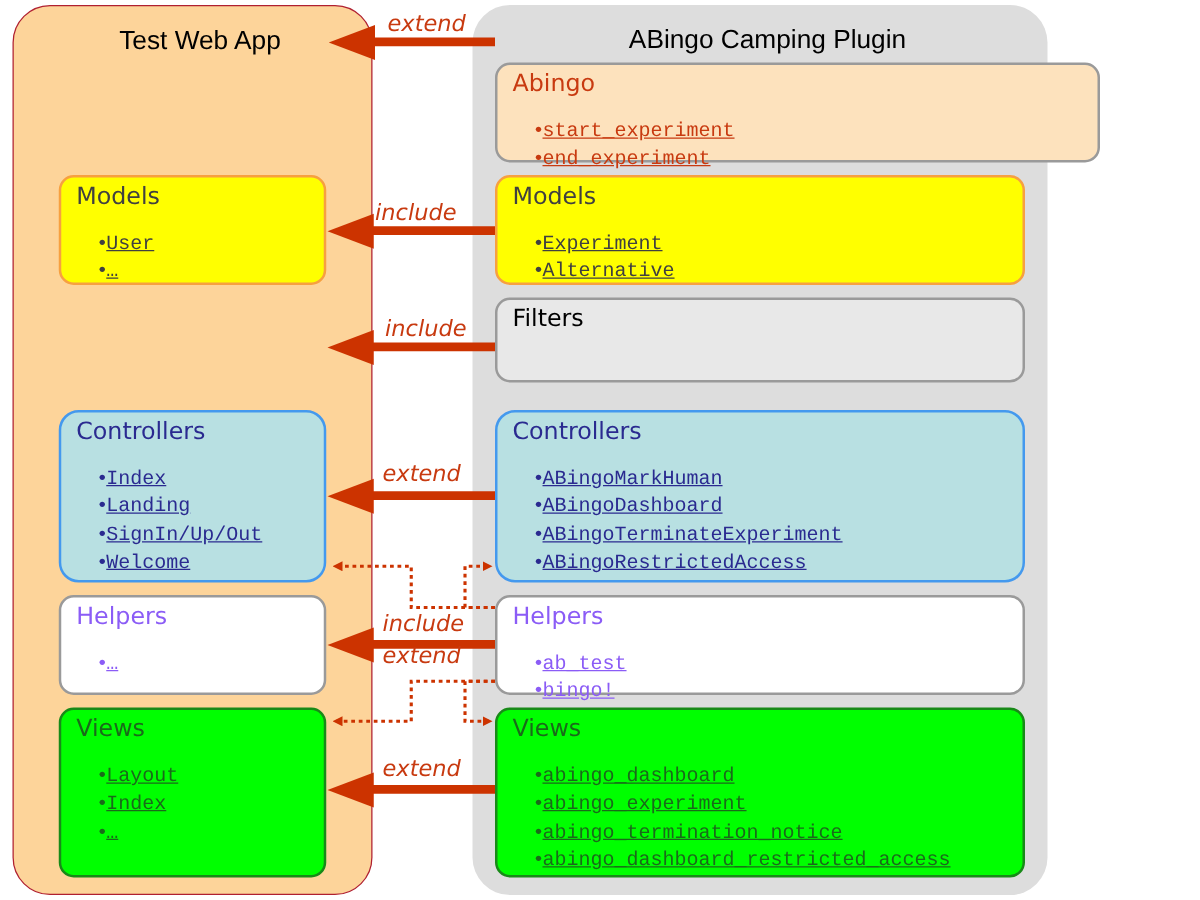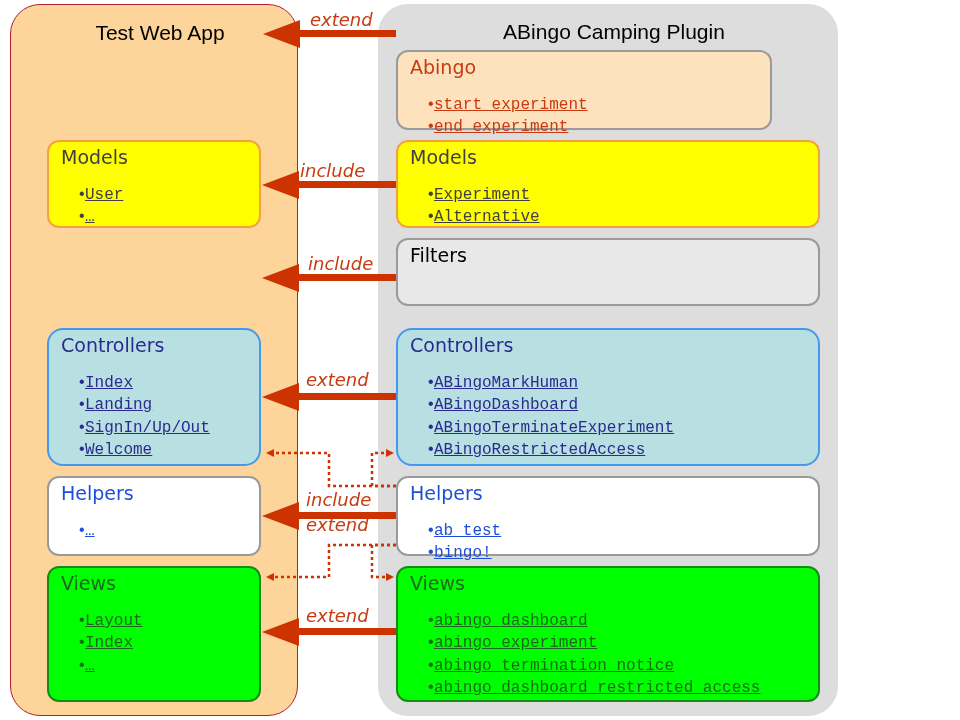--- a/index.html
+++ b/index.html
@@ -11,21 +11,21 @@
   .box { position: absolute; box-sizing: border-box; border-radius: 12px; border: 2.5px solid; padding: 4px 12px; }
   .box-title { font-family: "DejaVu Sans", sans-serif; font-size: 19px; line-height: 22px; display: block; }
   .box-items { list-style: none; margin: 16px; padding: 0; text-decoration: underline; }
   .box-items li { font-family: "Liberation Mono", monospace; font-size: 16px; line-height: 22.4px; white-space: nowrap; }
   .bullet { display: inline-block; width: 8px; }
   
   .abingo { background: #fde2bd; border-color: #9a9a9a; color: #c83a10; }
   .models { background: #ffff00; border-color: #f7a040; color: #404040; }
   .filters { background: #e8e8e8; border-color: #9a9a9a; color: #000; }
   .controllers { background: #b8e0e2; border-color: #4499ee; color: #2a2a90; border-radius: 16px; }
-  .helpers { background: #ffffff; border-color: #9a9a9a; color: #1d4ed8; }
+  .helpers { background: #ffffff; border-color: #9a9a9a; color: #8b5cf6; }
   .views { background: #00ff00; border-color: #188a18; color: #1a6a1a; }
   .arrow-label { position: absolute; font-family: "DejaVu Sans", sans-serif; font-style: italic; font-size: 18px; color: #c83a10; }
   svg#connectors { position: absolute; left: 0; top: 0; width: 960px; height: 720px; pointer-events: none; }
 </style>
 </head>
 <body>
 
 <div id="app-container" class="container">
   <div class="container-title">Test Web App</div>
 </div>
@@ -57,21 +57,21 @@
 </div>
 <div class="box views" style="left:47px; top:566px; width:214px; height:136px;">
   <span class="box-title">Views</span>
   <ul class="box-items">
       <li><span class="bullet">•</span><span>Layout</span></li>
       <li><span class="bullet">•</span><span>Index</span></li>
       <li><span class="bullet">•</span><span>…</span></li>
     </ul>
 </div>
 
-<div class="box abingo" style="left:396px; top:50px; width:376px; height:80px;">
+<div class="box abingo" style="left:396px; top:50px; width:484px; height:80px;">
   <span class="box-title">Abingo</span>
   <ul class="box-items">
       <li><span class="bullet">•</span><span>start_experiment</span></li>
       <li><span class="bullet">•</span><span>end_experiment</span></li>
     </ul>
 </div>
 <div class="box models" style="left:396px; top:140px; width:424px; height:88px;">
   <span class="box-title">Models</span>
   <ul class="box-items">
       <li><span class="bullet">•</span><span>Experiment</span></li>

